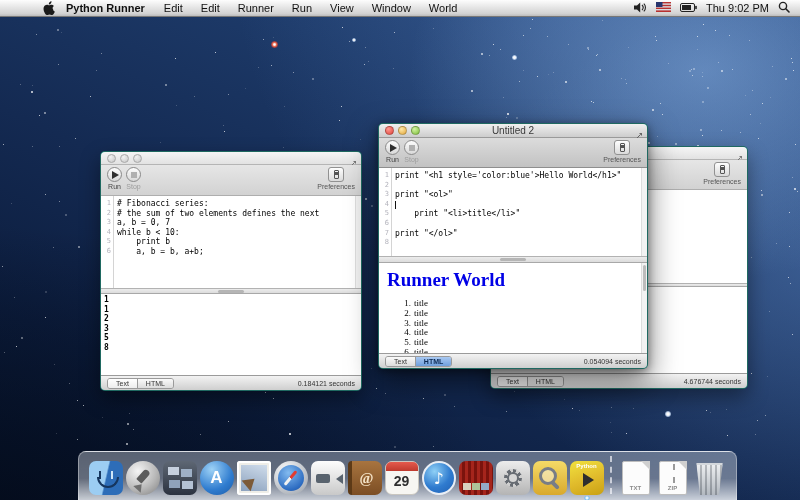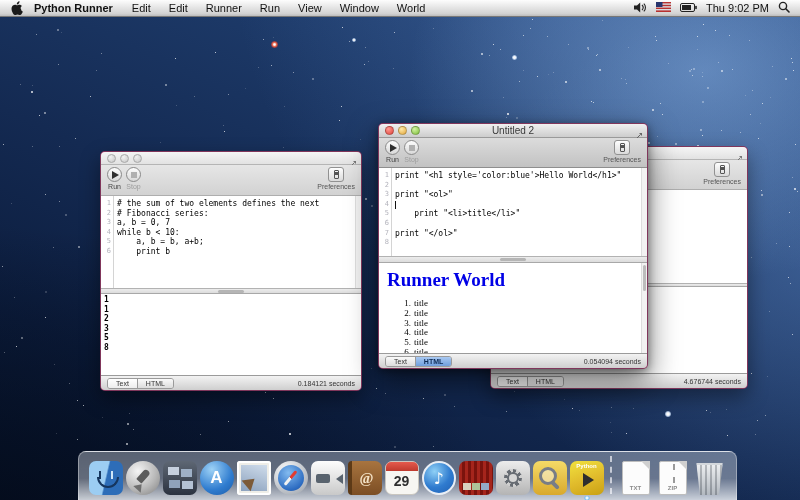--- a/index.html
+++ b/index.html
@@ -15,30 +15,30 @@
       radial-gradient(700px 420px at -5% 112%, rgba(2,8,20,.85), rgba(2,8,20,0) 80%),
       linear-gradient(205deg, #2a4d84 0%, #1d3a69 30%, #142a52 55%, #0c1d3e 78%, #081631 100%);
   }
   .star { position:absolute; border-radius:50%; background:#fff; }
   .star.special-red { background:radial-gradient(circle,#fff 0 15%,#f06a50 40%,rgba(220,60,40,.55) 65%,rgba(220,60,40,0) 100%); }
   .star.special-bright { background:radial-gradient(circle,#fff 0 30%,rgba(210,230,255,.8) 55%,rgba(210,230,255,0) 100%); }
 
   
   #menubar { position:absolute; left:0; top:0; width:800px; height:17px; z-index:40;
     background:linear-gradient(#fdfdfd,#d2d2d2 85%,#bcbcbc); border-bottom:1px solid #777;
-    display:flex; align-items:center; font-size:11px; color:#111; }
+    display:flex; align-items:center; font-size:11px; color:#111;padding-left:32px; }
   #menubar .apple { padding:0 9px 0 11px; display:flex; align-items:center; }
   #menubar .appname { font-weight:bold; padding:0 10px 0 2px; }
   .menu-item { padding:0 9px; }
   #menu-right { margin-left:auto; display:flex; align-items:center; gap:9px; padding-right:10px; }
   #clock { font-size:11px; }
 
   
   .window { position:absolute; border:1px solid rgba(40,40,40,.55); border-radius:5px;
-    background:#ec4899; box-shadow:0 12px 30px rgba(0,0,0,.55), 0 2px 8px rgba(0,0,0,.4);
+    background:#14b8a6; box-shadow:0 12px 30px rgba(0,0,0,.55), 0 2px 8px rgba(0,0,0,.4);
     display:flex; flex-direction:column; overflow:hidden; }
   .window.inactive { box-shadow:0 8px 20px rgba(0,0,0,.40); }
 
   .titlebar { position:relative; flex:0 0 auto; background:linear-gradient(#f0f0f0,#cdcdcd);
     border-bottom:1px solid #9a9a9a; display:flex; align-items:center; }
   .window.inactive .titlebar { background:linear-gradient(#f5f5f5,#e2e2e2); border-bottom:1px solid #b5b5b5; }
   .titlebar .title { position:absolute; left:0; right:0; text-align:center; font-size:10px; color:#3a3a3a; }
   .window.inactive .titlebar .title { color:#9a9a9a; }
   .lights { display:flex; gap:4px; padding-left:6px; }
   .light { width:9px; height:9px; border-radius:50%; border:1px solid rgba(0,0,0,.25); }
@@ -607,26 +607,26 @@
     <div class="editor" style="height:92px;">
         <div class="gutter">
           <span class="lnum">1</span>
           <span class="lnum">2</span>
           <span class="lnum">3</span>
           <span class="lnum">4</span>
           <span class="lnum">5</span>
           <span class="lnum">6</span>
         </div>
         <div class="codecol">
+          <div class="crow"># Fibonacci series:</div>
           <div class="crow"># the sum of two elements defines the next</div>
-          <div class="crow"># Fibonacci series:</div>
           <div class="crow">a, b = 0, 7</div>
           <div class="crow">while b &lt; 10:</div>
+          <div class="crow">    print b</div>
           <div class="crow">    a, b = b, a+b;</div>
-          <div class="crow">    print b</div>
         </div>
       <div class="vscroll"></div>
     </div>
     <div class="splitter" style="height:6px;">
         <span class="hthumb"></span>
       </div>
     <div class="outpane">
       <div class="mono-out">1
 1
 2

